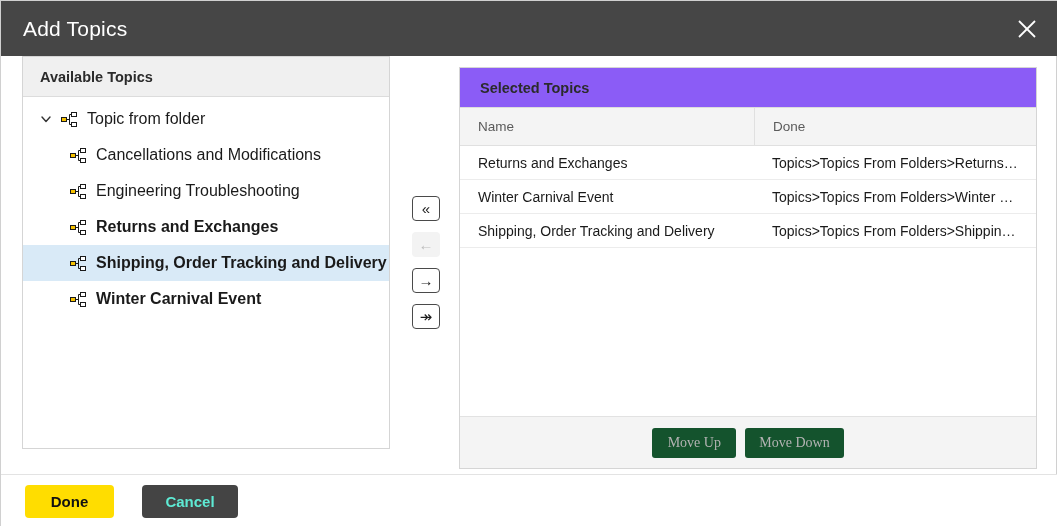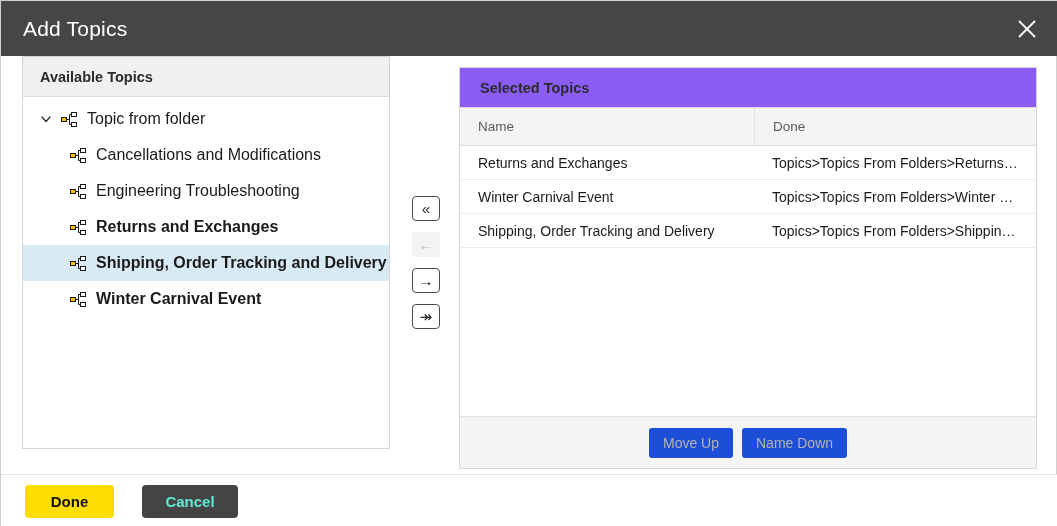--- a/index.html
+++ b/index.html
@@ -163,24 +163,24 @@
     border-top: 1px solid #e2e2e2;
     display: flex; align-items: center; justify-content: center;
     gap: 9px;
   }
   .move-btn {
     min-width: 84px;
     height: 30px;
     padding: 0 14px;
     border: none;
     border-radius: 3px;
-    background: #1d4ed8;
+    background: #14532d;
     color: #b3b3b3;
     font-size: 14px;
-    font-family: Liberation Sans, sans-serif;
+    font-family: Liberation Serif, serif;
     cursor: default;
   }
 
   
   #footer {
     position: absolute; left: 0; top: 473px;
     width: 1057px; height: 53px;
     border-top: 1px solid #e3e3e3;
     background: #ffffff;
     display: flex; align-items: center;
@@ -325,21 +325,21 @@
               <div class="cell col-path">Topics&gt;Topics From Folders&gt;Winter …</div>
             </div>
             <div class="grid-row">
               <div class="cell col-name">Shipping, Order Tracking and Delivery</div>
               <div class="cell col-path">Topics&gt;Topics From Folders&gt;Shippin…</div>
             </div>
           </div>
       </div>
       <div id="grid-footer">
         <button class="move-btn" disabled="">Move Up</button>
-        <button class="move-btn" disabled="">Name Down</button>
+        <button class="move-btn" disabled="">Move Down</button>
       </div>
     </div>
 
   </div>
 
   <div id="footer">
     <button id="done-btn" class="action-btn">Done</button>
     <button id="cancel-btn" class="action-btn">Cancel</button>
   </div>
 

